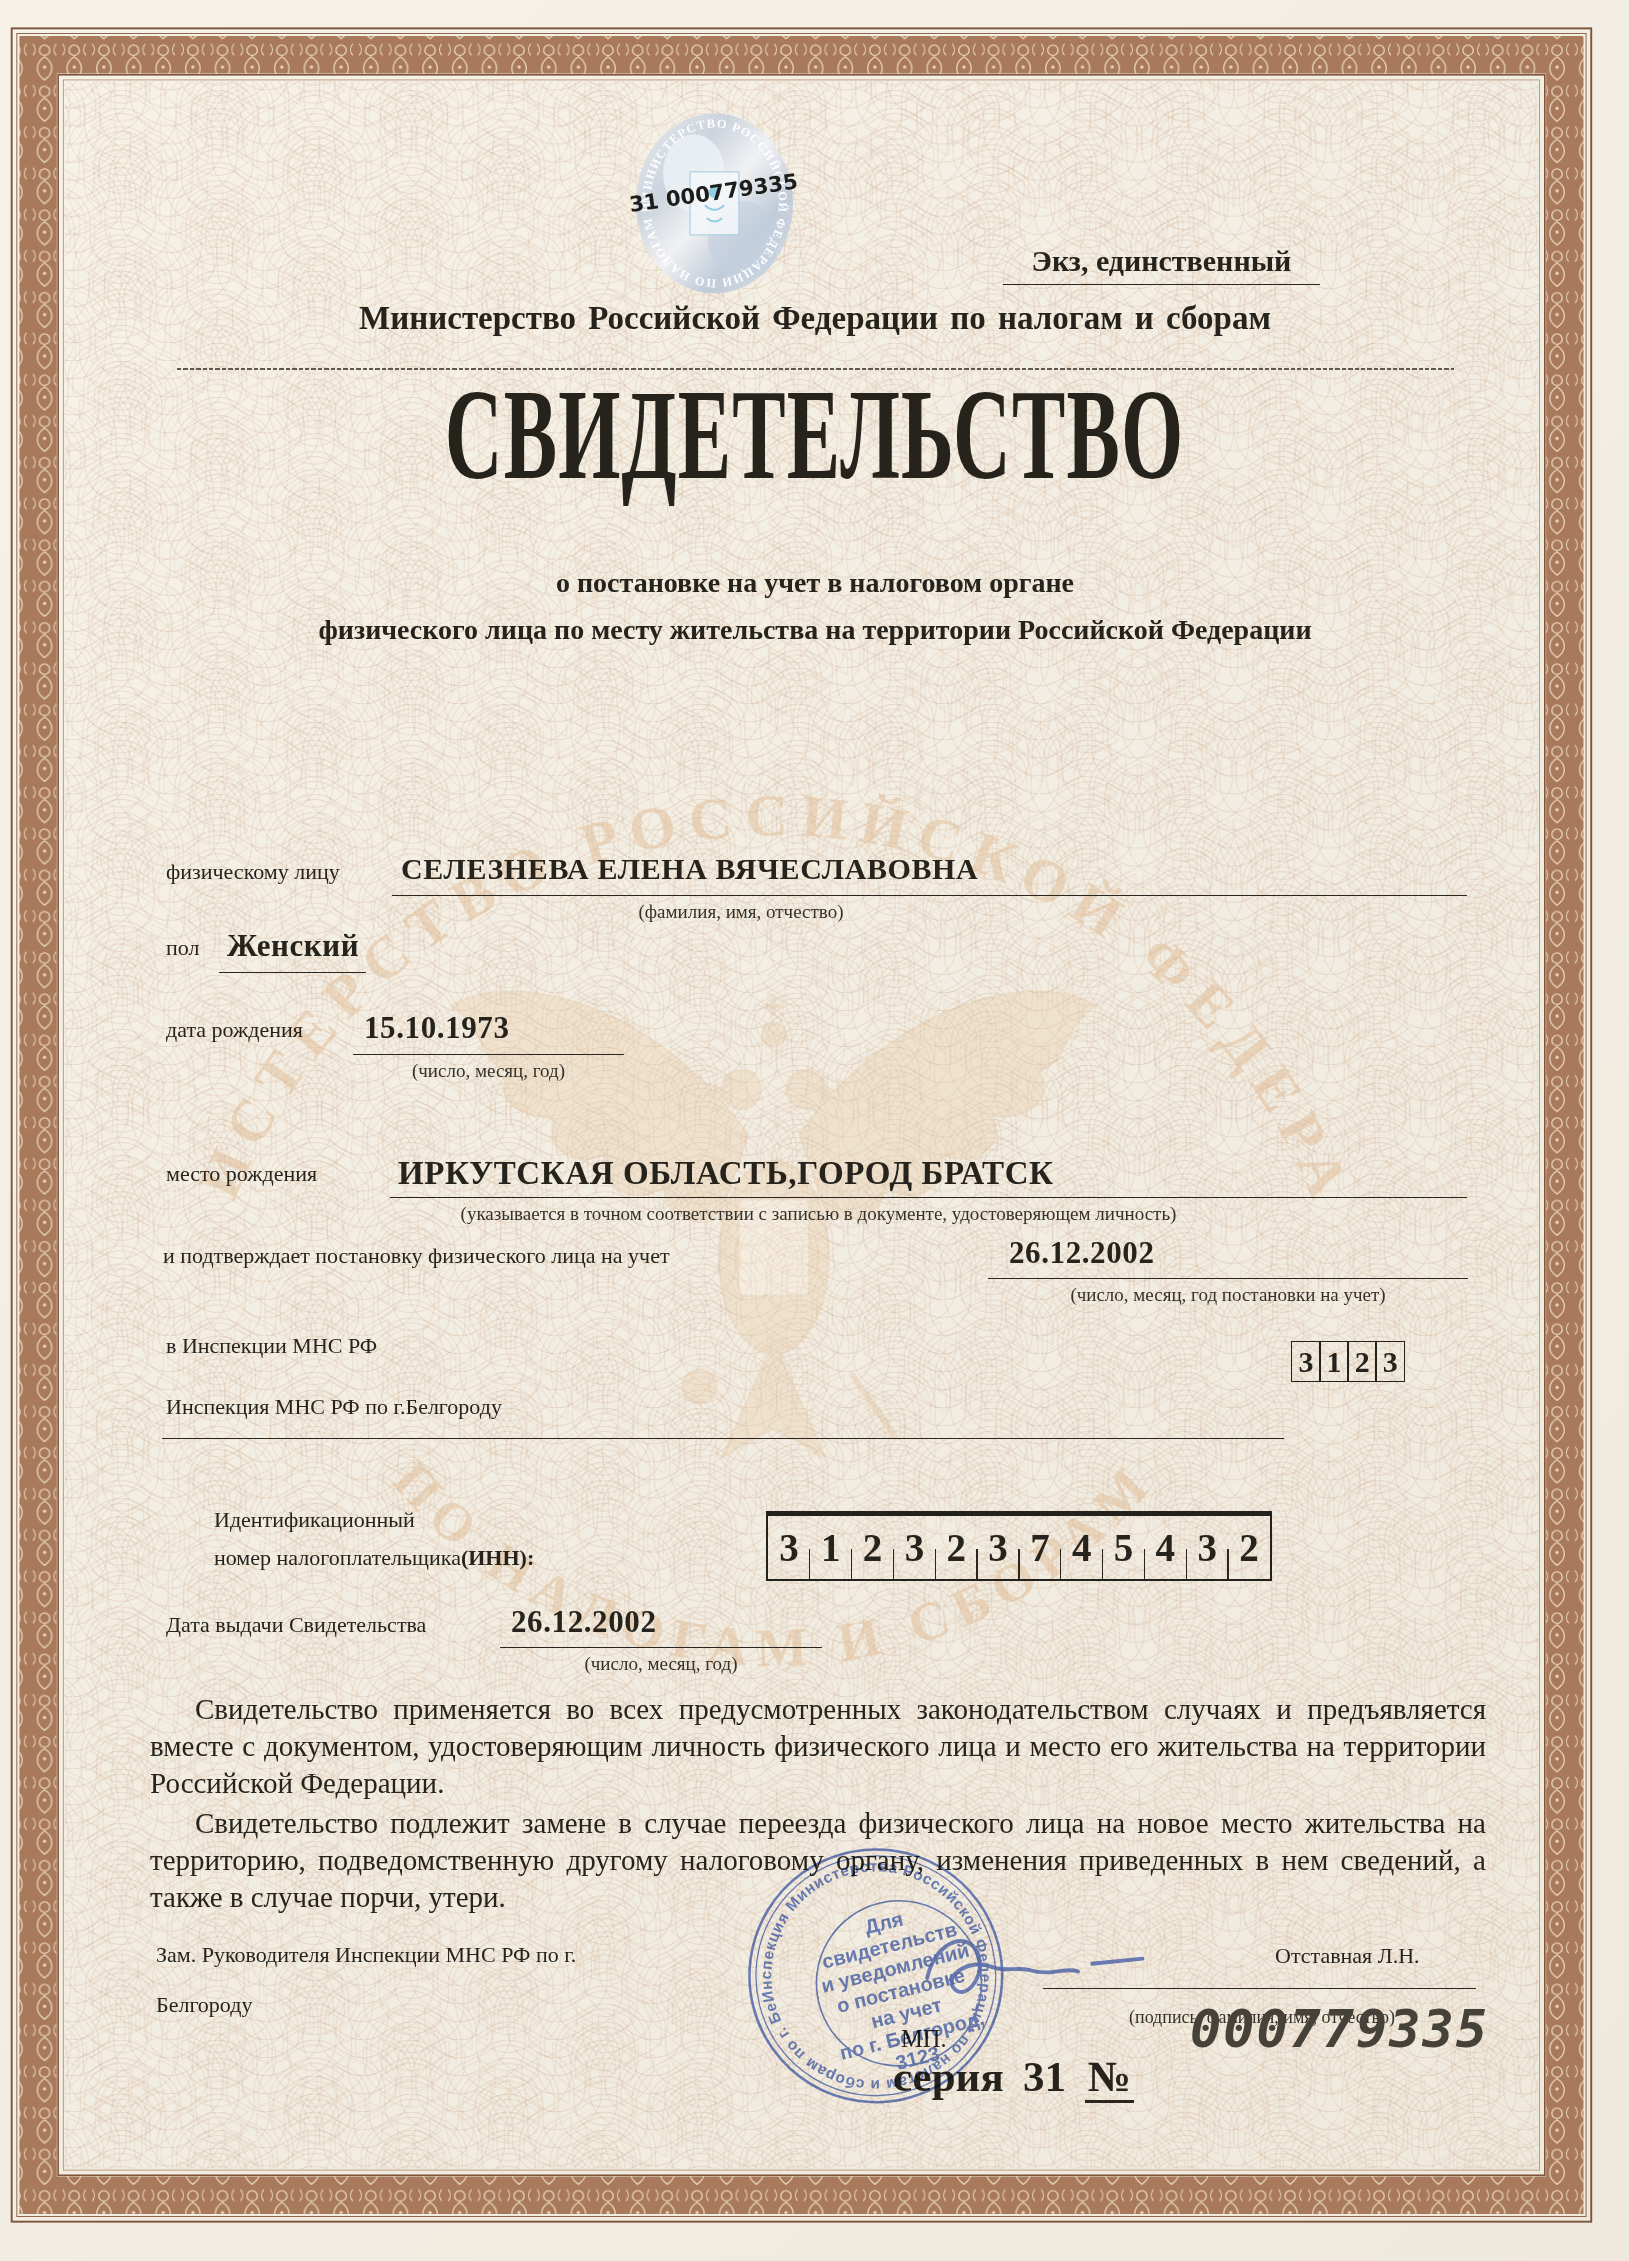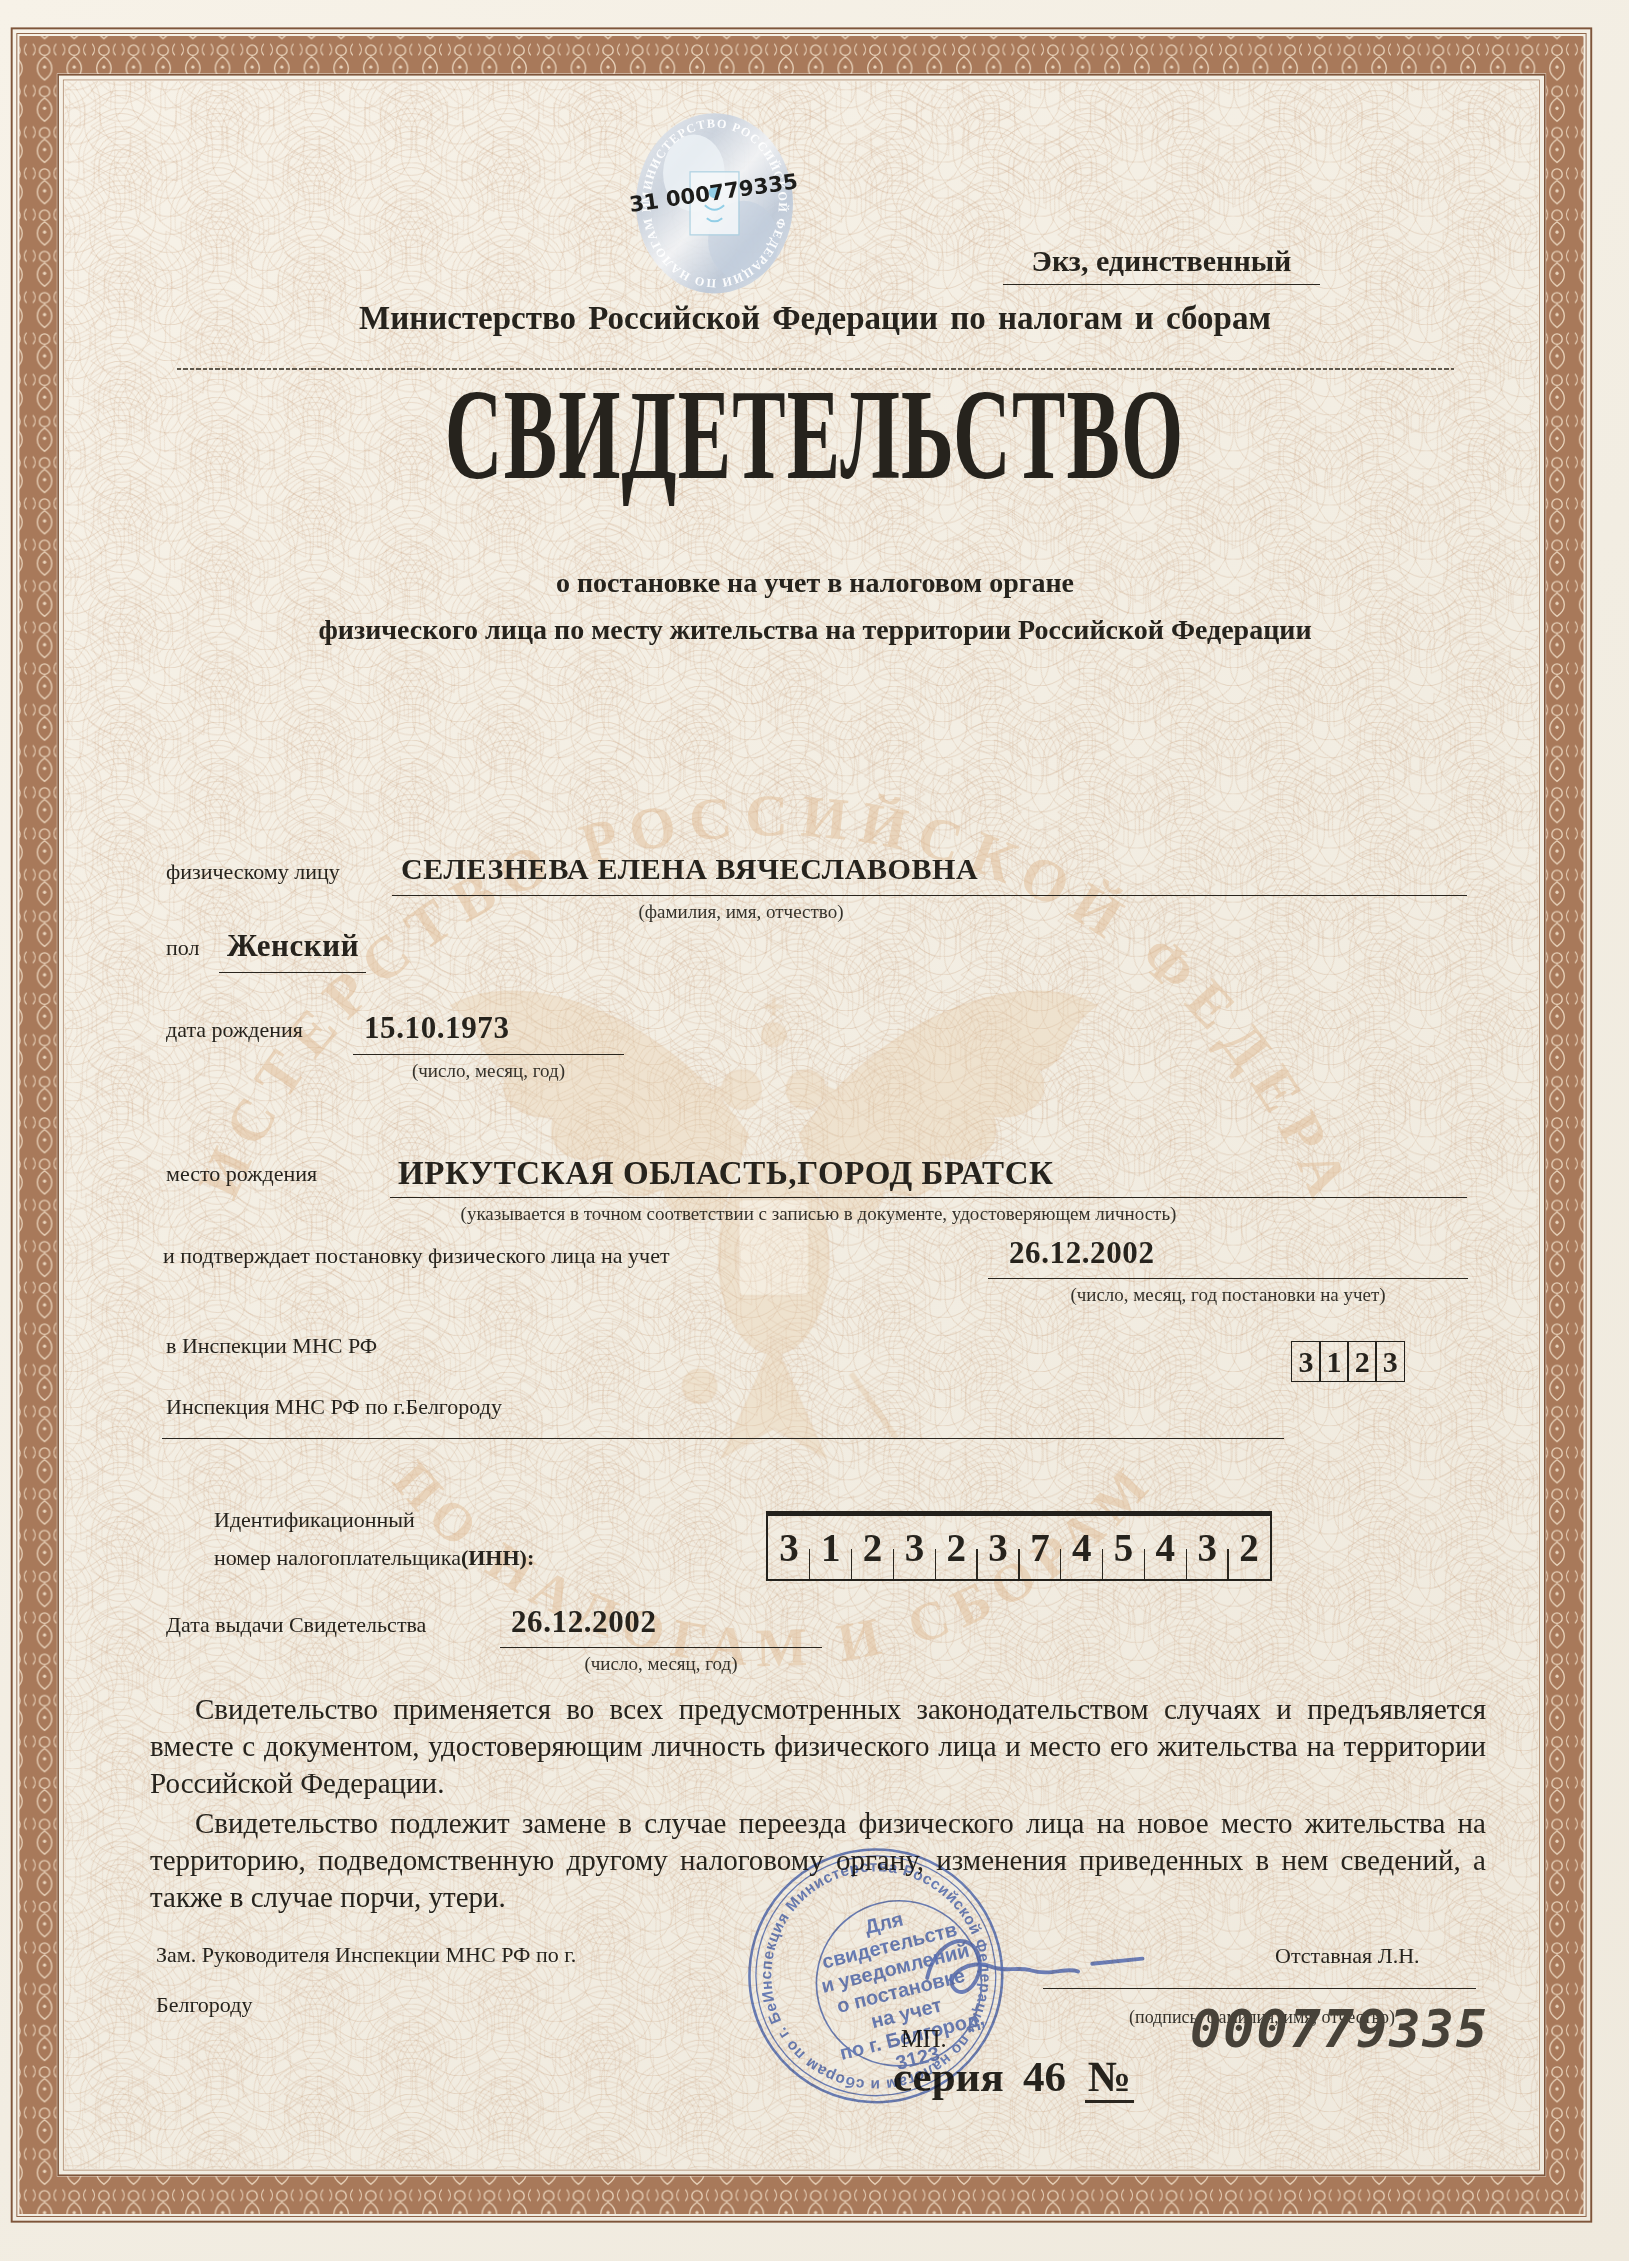--- a/index.html
+++ b/index.html
@@ -203,21 +203,21 @@
   <div class="para p3">Свидетельство подлежит замене в случае переезда физического лица на новое место жительства на территорию, подведомственную другому налоговому органу, изменения приведенных в нем сведений, а также в случае порчи, утери.</div>
 
   <div class="lbl" style="left:156px;top:1942px;">Зам. Руководителя Инспекции МНС РФ по г.</div>
   <div class="lbl" style="left:156px;top:1992px;">Белгороду</div>
   <div class="lbl" style="left:1275px;top:1943px;">Отставная Л.Н.</div>
   <div class="uline" style="left:1043px;top:1988px;width:433px;"></div>
   <div class="cap" style="left:1043px;top:1995px;width:438px;font-size:18px;margin-top:12px;">(подпись, фамилия, имя, отчество)</div>
   <div class="mp">МП.</div>
 
   <div class="series">
-    <span>серия</span><span class="gap"></span><span>46</span><span class="gap"></span><span class="nsign">№</span>
+    <span>серия</span><span class="gap"></span><span>31</span><span class="gap"></span><span class="nsign">№</span>
   </div>
   <div class="serialnum">000779335</div>
 
   <svg width="1630" height="2261" viewBox="0 0 2528 3507" style="mix-blend-mode:multiply;">
     <defs>
       <path id="stampRing" d="M 1360 3062 m -162 0 a 162 162 0 1 1 324 0 a 162 162 0 1 1 -324 0"></path>
     </defs>
     <g transform="rotate(-14 1370 3070)" stroke="#4f6cc2" fill="none" opacity="0.82">
       <circle cx="1360" cy="3062" r="196" stroke-width="4"></circle>
       <circle cx="1360" cy="3062" r="186" stroke-width="2"></circle>

